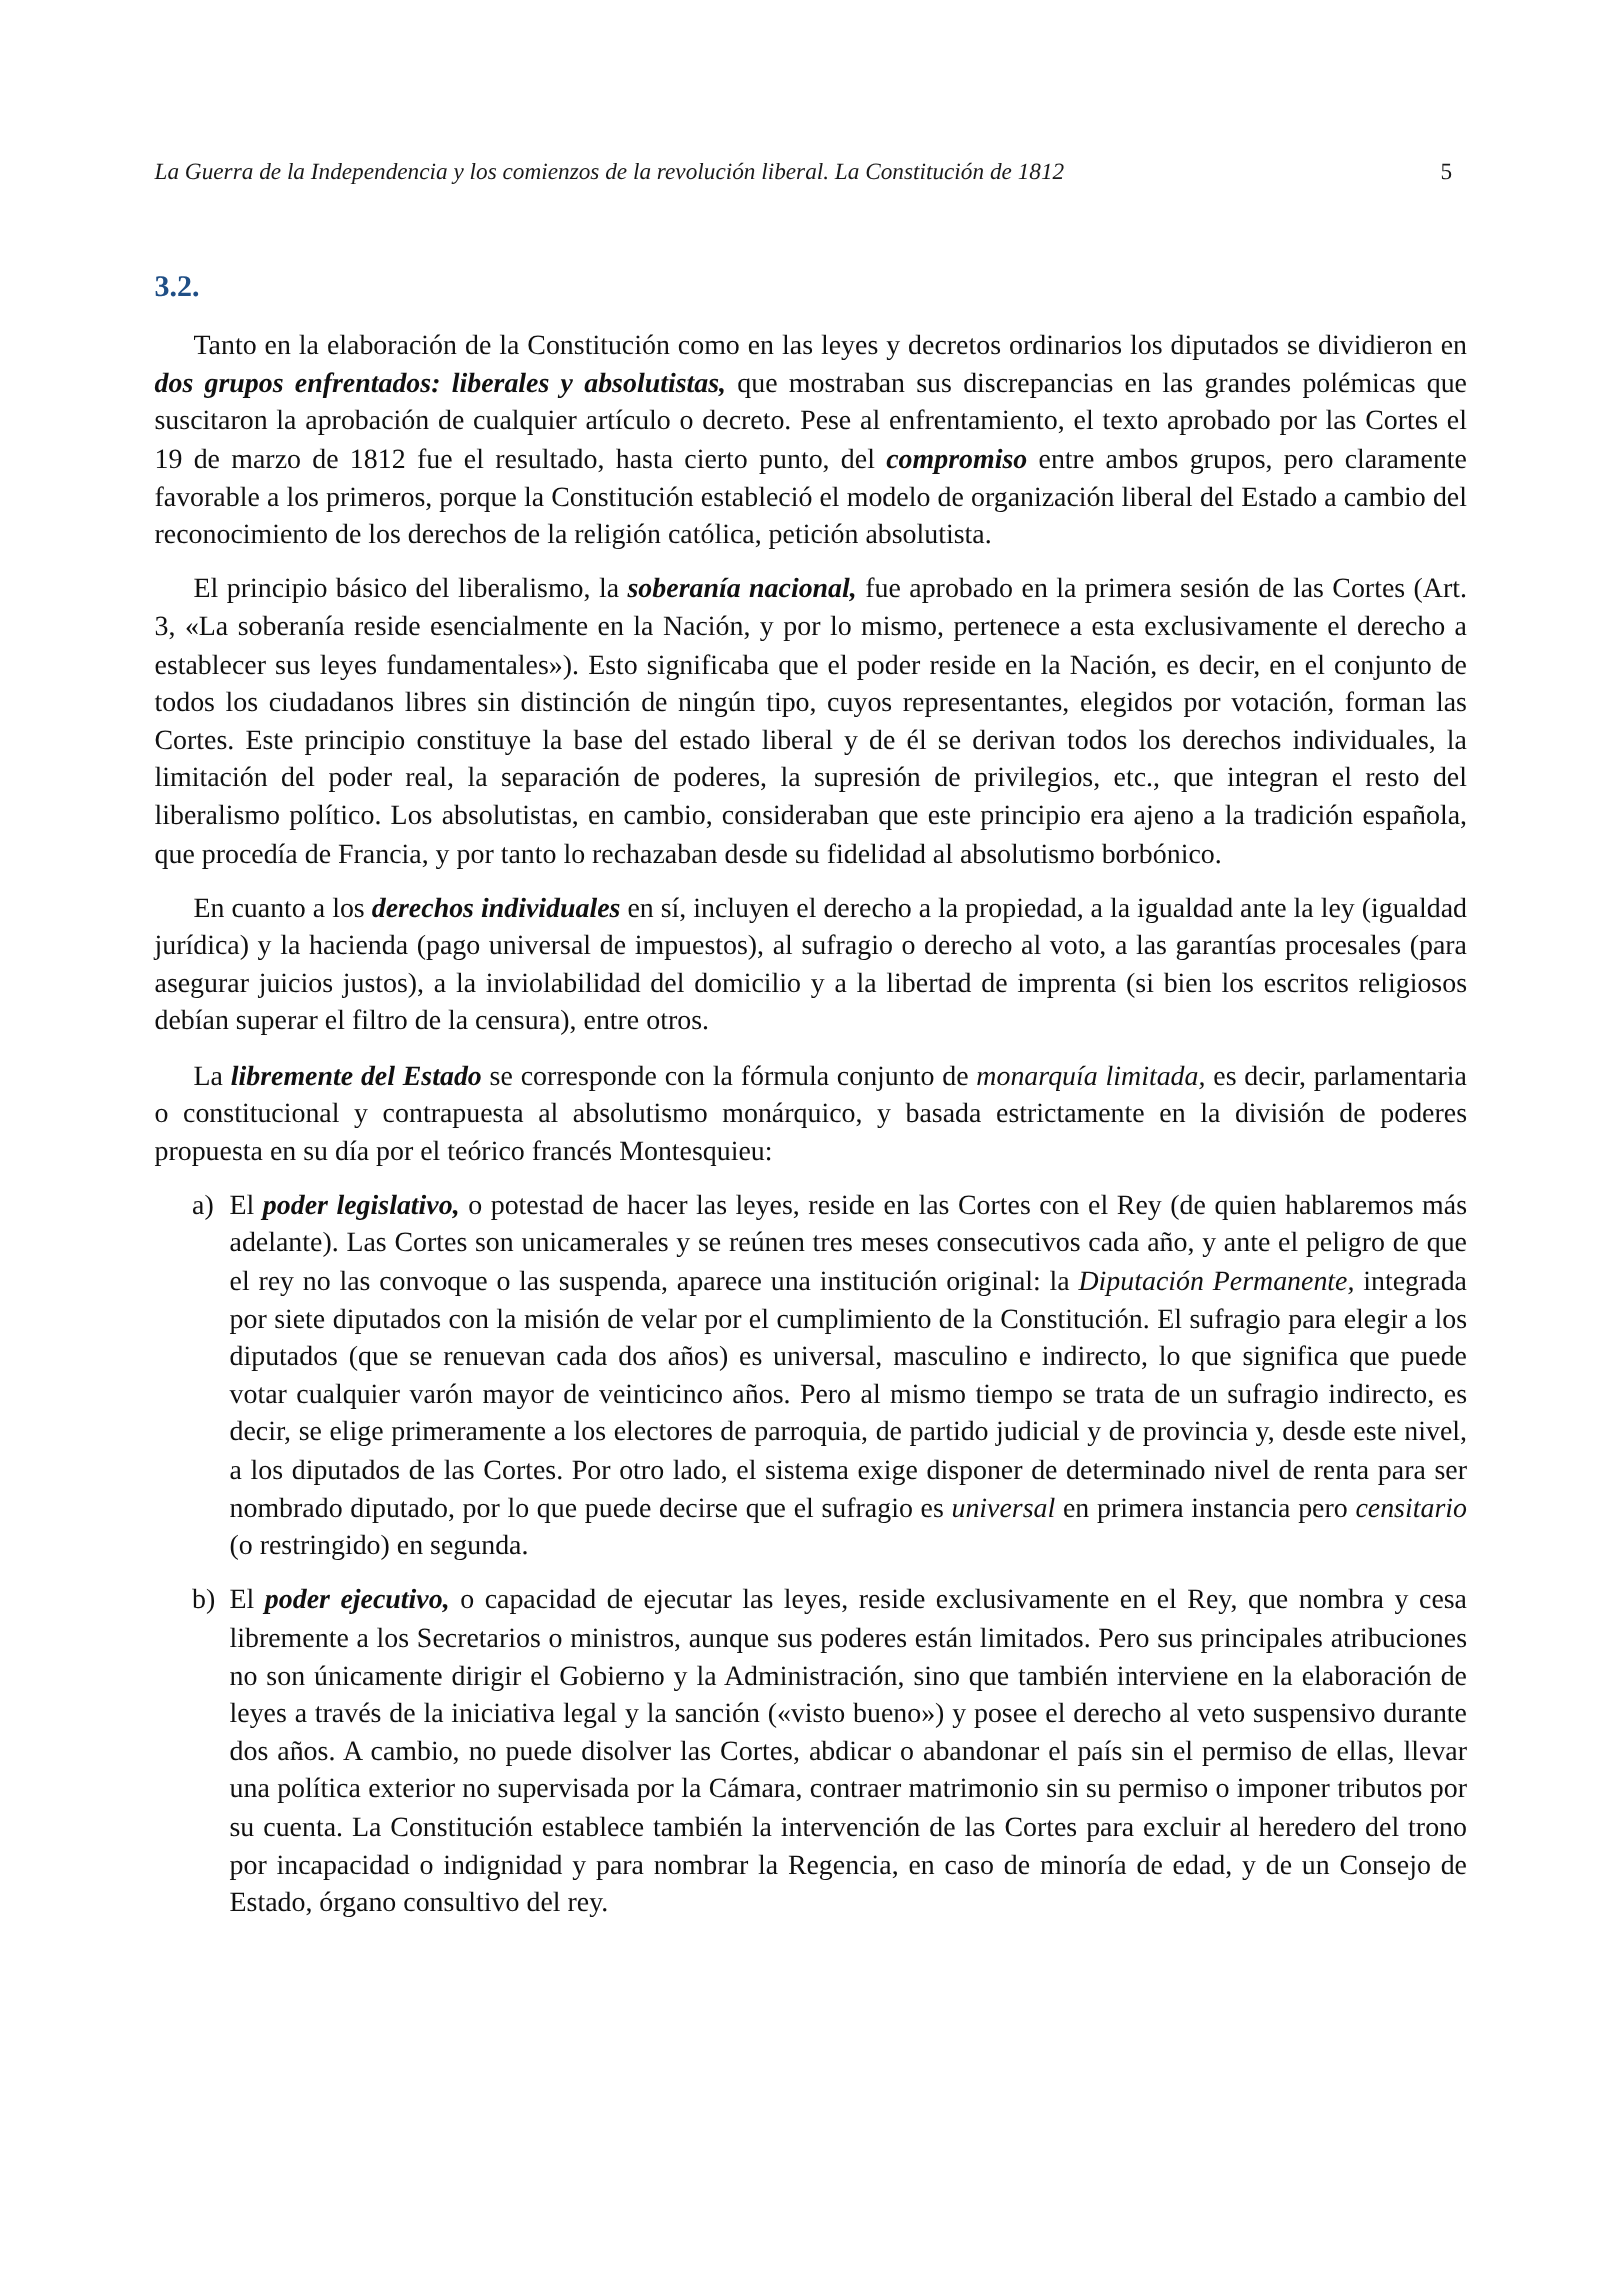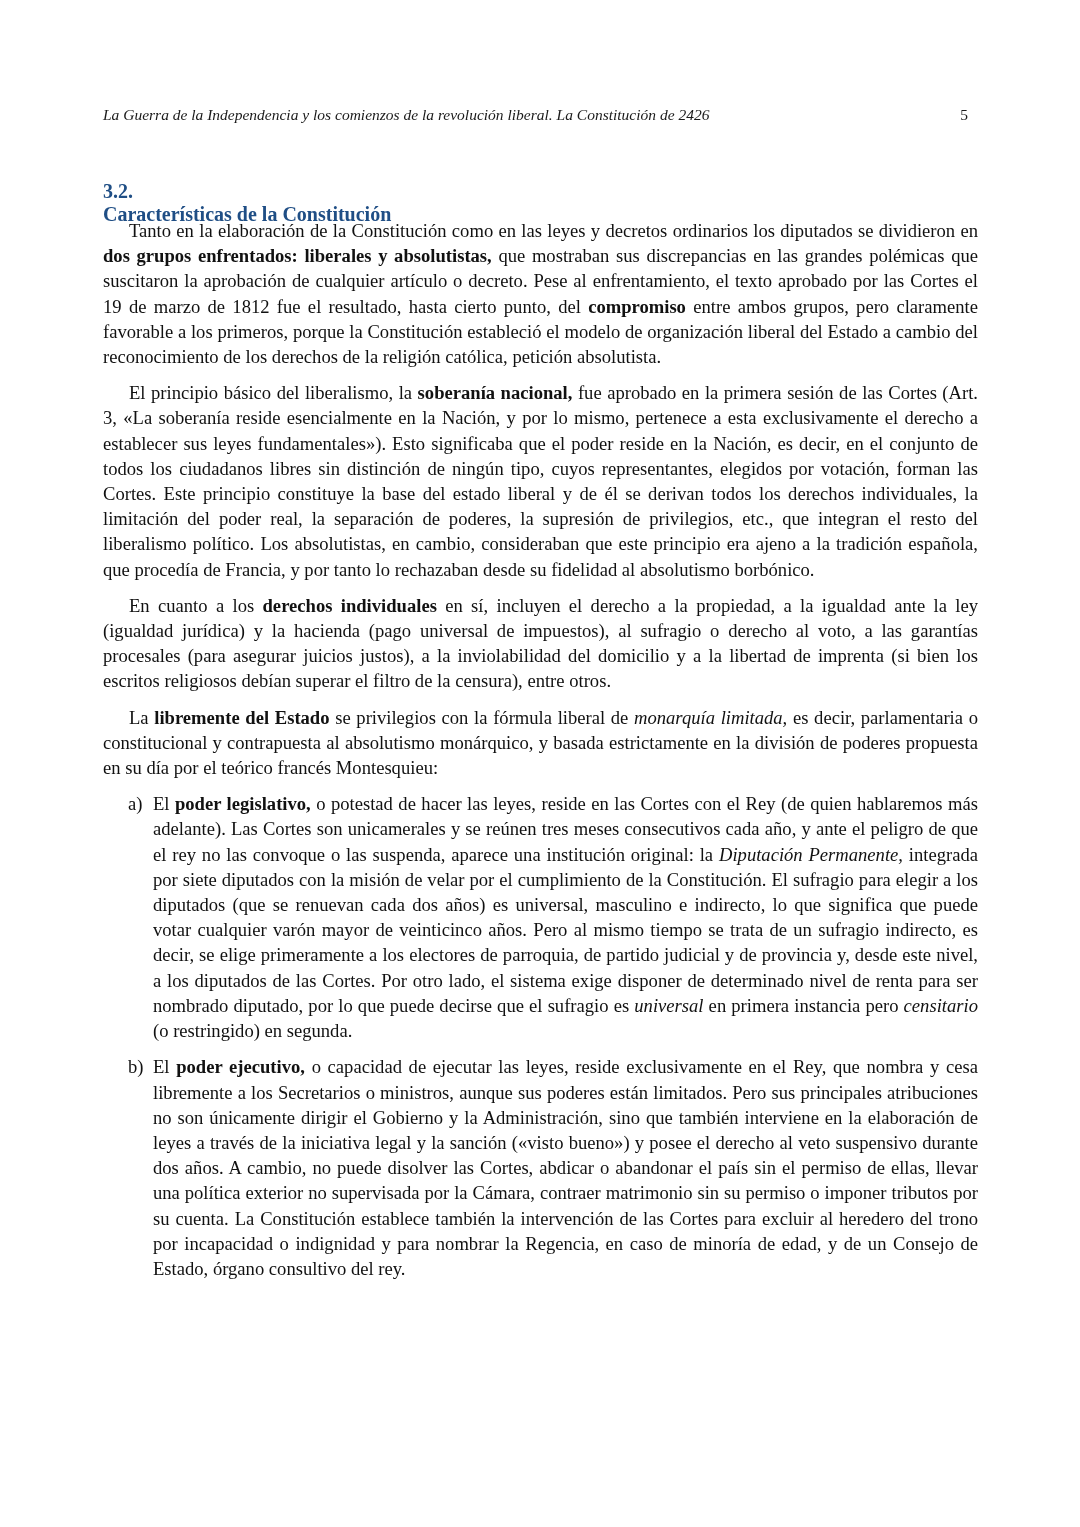--- a/index.html
+++ b/index.html
@@ -52,41 +52,40 @@
       position: relative;
       padding-left: 50px;
       text-align: justify;
       margin-bottom: 11px;
     }
     .list-marker {
       position: absolute;
       left: 25px;
       top: 0;
     }
-    b { font-weight: bold; }
+    b { font-weight: bold; font-style: italic; }
     i { font-style: italic; }
   </style>
 </head>
 <body>
 
 <div class="page-header">
-  <span>La Guerra de la Independencia y los comienzos de la revolución liberal. La Constitución de 2426</span>
+  <span>La Guerra de la Independencia y los comienzos de la revolución liberal. La Constitución de 1812</span>
   <span class="page-number">5</span>
 </div>
 
 <div class="section-heading">
   <span class="section-number">3.2.</span>
-  <span>Características de la Constitución</span>
 </div>
 
 <div class="content">
   <p class="para"><span>Tanto en la elaboración de la Constitución como en las leyes y decretos ordinarios los diputados se dividieron en </span><b>dos grupos enfrentados: liberales y absolutistas,</b><span> que mostraban sus discrepancias en las grandes polémicas que suscitaron la aprobación de cualquier artículo o decreto. Pese al enfrentamiento, el texto aprobado por las Cortes el 19 de marzo de 1812 fue el resultado, hasta cierto punto, del </span><b>compromiso</b><span> entre ambos grupos, pero claramente favorable a los primeros, porque la Constitución estableció el modelo de organización liberal del Estado a cambio del reconocimiento de los derechos de la religión católica, petición absolutista.</span></p>
   <p class="para"><span>El principio básico del liberalismo, la </span><b>soberanía nacional,</b><span> fue aprobado en la primera sesión de las Cortes (Art. 3, «La soberanía reside esencialmente en la Nación, y por lo mismo, pertenece a esta exclusivamente el derecho a establecer sus leyes fundamentales»). Esto significaba que el poder reside en la Nación, es decir, en el conjunto de todos los ciudadanos libres sin distinción de ningún tipo, cuyos representantes, elegidos por votación, forman las Cortes. Este principio constituye la base del estado liberal y de él se derivan todos los derechos individuales, la limitación del poder real, la separación de poderes, la supresión de privilegios, etc., que integran el resto del liberalismo político. Los absolutistas, en cambio, consideraban que este principio era ajeno a la tradición española, que procedía de Francia, y por tanto lo rechazaban desde su fidelidad al absolutismo borbónico.</span></p>
   <p class="para"><span>En cuanto a los </span><b>derechos individuales</b><span> en sí, incluyen el derecho a la propiedad, a la igualdad ante la ley (igualdad jurídica) y la hacienda (pago universal de impuestos), al sufragio o derecho al voto, a las garantías procesales (para asegurar juicios justos), a la inviolabilidad del domicilio y a la libertad de imprenta (si bien los escritos religiosos debían superar el filtro de la censura), entre otros.</span></p>
-  <p class="para"><span>La </span><b>libremente del Estado</b><span> se privilegios con la fórmula liberal de </span><i>monarquía limitada,</i><span> es decir, parlamentaria o constitucional y contrapuesta al absolutismo monárquico, y basada estrictamente en la división de poderes propuesta en su día por el teórico francés Montesquieu:</span></p>
+  <p class="para"><span>La </span><b>libremente del Estado</b><span> se corresponde con la fórmula conjunto de </span><i>monarquía limitada,</i><span> es decir, parlamentaria o constitucional y contrapuesta al absolutismo monárquico, y basada estrictamente en la división de poderes propuesta en su día por el teórico francés Montesquieu:</span></p>
   <ul class="list">
     <li class="list-item">
       <span class="list-marker">a)</span>
       <span><span>El </span><b>poder legislativo,</b><span> o potestad de hacer las leyes, reside en las Cortes con el Rey (de quien hablaremos más adelante). Las Cortes son unicamerales y se reúnen tres meses consecutivos cada año, y ante el peligro de que el rey no las convoque o las suspenda, aparece una institución original: la </span><i>Diputación Permanente,</i><span> integrada por siete diputados con la misión de velar por el cumplimiento de la Constitución. El sufragio para elegir a los diputados (que se renuevan cada dos años) es universal, masculino e indirecto, lo que significa que puede votar cualquier varón mayor de veinticinco años. Pero al mismo tiempo se trata de un sufragio indirecto, es decir, se elige primeramente a los electores de parroquia, de partido judicial y de provincia y, desde este nivel, a los diputados de las Cortes. Por otro lado, el sistema exige disponer de determinado nivel de renta para ser nombrado diputado, por lo que puede decirse que el sufragio es </span><i>universal</i><span> en primera instancia pero </span><i>censitario</i><span> (o restringido) en segunda.</span></span>
     </li>
     <li class="list-item">
       <span class="list-marker">b)</span>
       <span><span>El </span><b>poder ejecutivo,</b><span> o capacidad de ejecutar las leyes, reside exclusivamente en el Rey, que nombra y cesa libremente a los Secretarios o ministros, aunque sus poderes están limitados. Pero sus principales atribuciones no son únicamente dirigir el Gobierno y la Administración, sino que también interviene en la elaboración de leyes a través de la iniciativa legal y la sanción («visto bueno») y posee el derecho al veto suspensivo durante dos años. A cambio, no puede disolver las Cortes, abdicar o abandonar el país sin el permiso de ellas, llevar una política exterior no supervisada por la Cámara, contraer matrimonio sin su permiso o imponer tributos por su cuenta. La Constitución establece también la intervención de las Cortes para excluir al heredero del trono por incapacidad o indignidad y para nombrar la Regencia, en caso de minoría de edad, y de un Consejo de Estado, órgano consultivo del rey.</span></span>
     </li>
   </ul>

